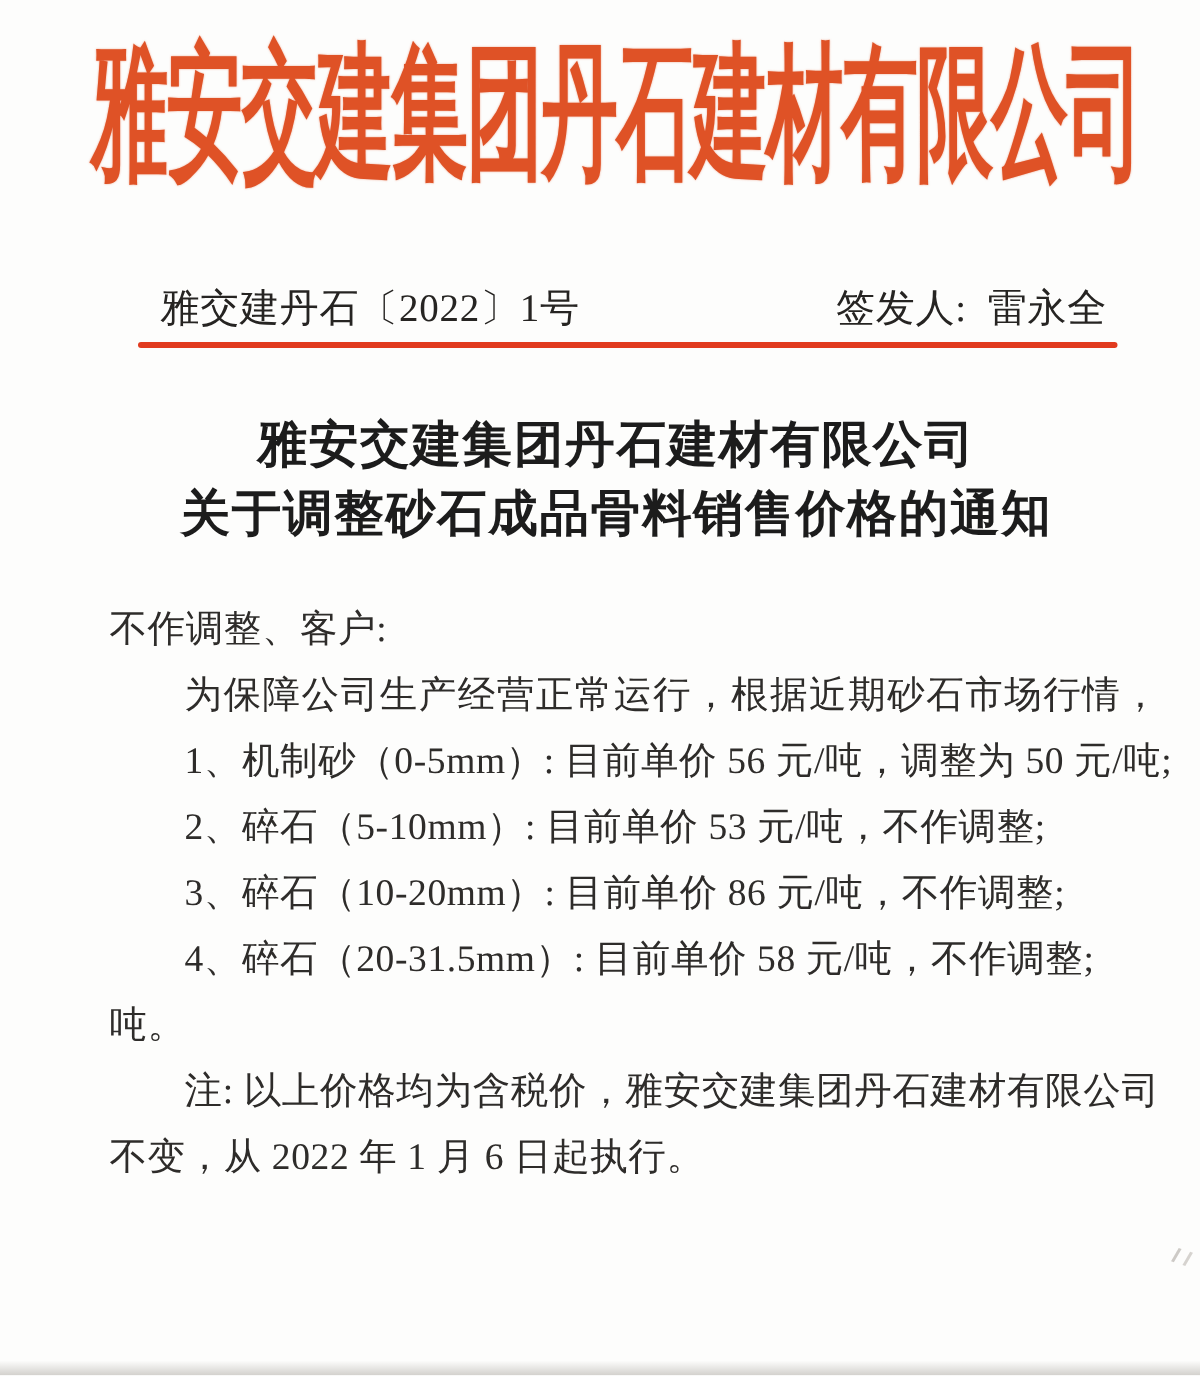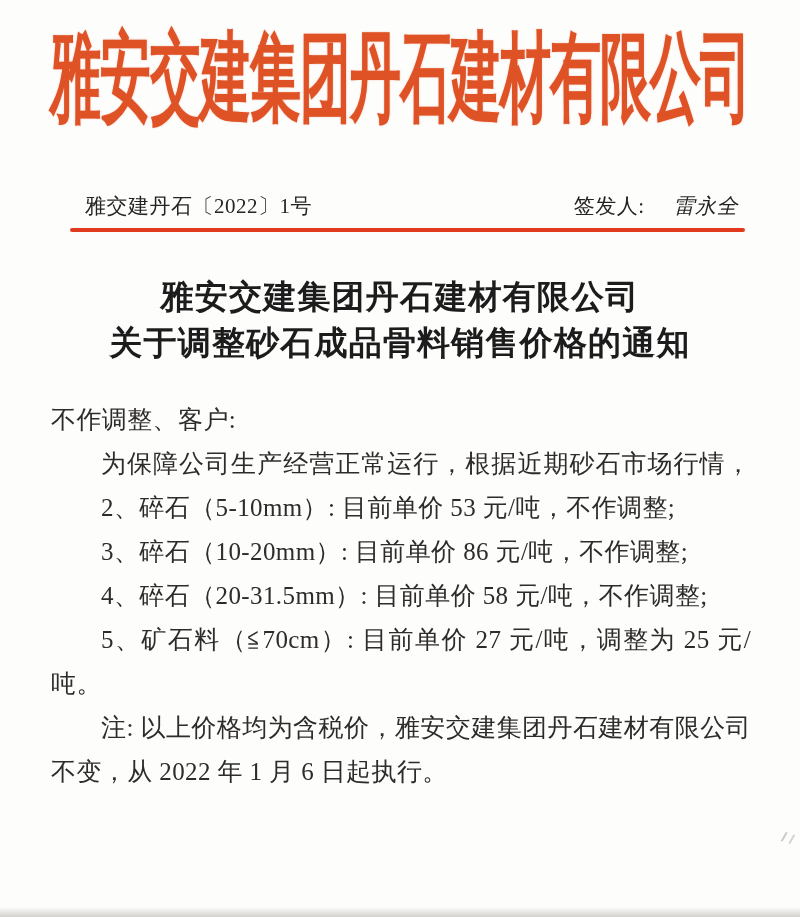--- a/index.html
+++ b/index.html
@@ -11,20 +11,21 @@
   }
   *{margin:0;padding:0;box-sizing:border-box;}
   html,body{background:#ffffff;}
   .page{
     position:relative;
     width:800px;height:917px;
     background:var(--paper);
     overflow:hidden;
     font-family:"Liberation Serif","DejaVu Serif",serif;
     color:var(--ink);
+    padding-left:22px;
   }
   
   .letterhead-wrap{
     padding-top:20px;
     height:136px;
     text-align:center;
   }
   .letterhead{
     display:inline-block;
     font-size:51px;
@@ -36,26 +37,26 @@
     transform:scaleY(1.92);
     transform-origin:50% 50%;
     text-shadow:0 0 1px rgba(223,82,38,.55);
   }
   
   .docinfo{
     display:flex;
     justify-content:space-between;
     align-items:baseline;
     margin:56px 62px 0 85px;
-    font-size:21px;
+    font-size:26px;
     line-height:28px;
     color:#262422;
     letter-spacing:.5px;
   }
-  .signer-name{margin-left:29px;font-style:italic;}
+  .signer-name{margin-left:14px;}
   
   .red-rule{
     height:4px;
     background:var(--red-rule);
     margin:8px 55px 0 70px;
     border-radius:2px;
   }
   
   .doc-title{
     margin-top:42px;
@@ -117,24 +118,24 @@
   <div class="red-rule"></div>
 
   <div class="doc-title">
     <div>雅安交建集团丹石建材有限公司</div>
     <div>关于调整砂石成品骨料销售价格的通知</div>
   </div>
 
   <div class="body">
     <div class="ln">不作调整、客户:</div>
     <div class="ln ind jf">为保障公司生产经营正常运行，根据近期砂石市场行情，</div>
+    <div class="ln ind">1、机制砂（0-5mm）: 目前单价 56 元/吨，调整为 50 元/吨;</div>
     <div class="ln ind">2、碎石（5-10mm）: 目前单价 53 元/吨，不作调整;</div>
     <div class="ln ind">3、碎石（10-20mm）: 目前单价 86 元/吨，不作调整;</div>
     <div class="ln ind">4、碎石（20-31.5mm）: 目前单价 58 元/吨，不作调整;</div>
-    <div class="ln ind jf">5、矿石料（≦70cm）: 目前单价 27 元/吨，调整为 25 元/</div>
     <div class="ln">吨。</div>
     <div class="ln ind jf">注: 以上价格均为含税价，雅安交建集团丹石建材有限公司</div>
     <div class="ln">不变，从 2022 年 1 月 6 日起执行。</div>
   </div>
 
   <div class="artifact"></div>
   <div class="bottom-shade"></div>
 
 </div>
 

